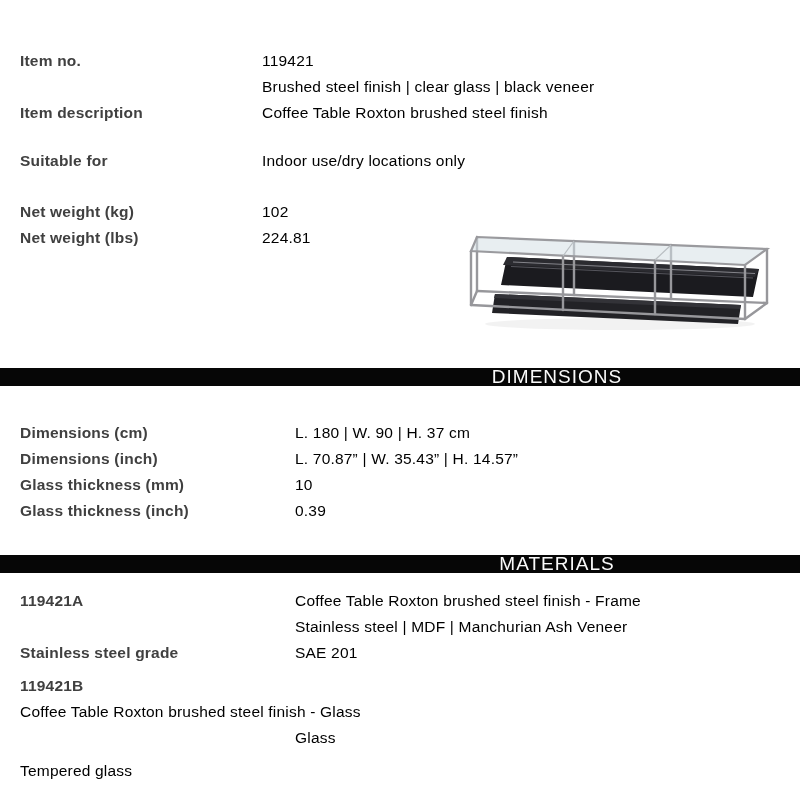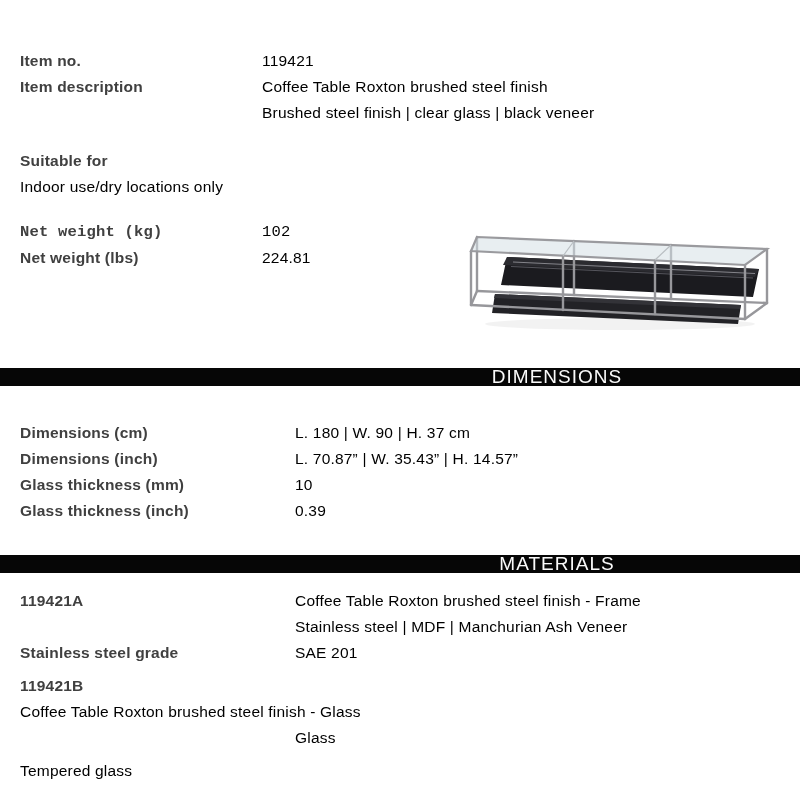--- a/index.html
+++ b/index.html
@@ -6,22 +6,22 @@
   .page{
     position:relative;width:800px;height:800px;background:#ffffff;overflow:hidden;
     font-family:"Liberation Sans", sans-serif;
   }
   .spec-block{position:absolute;left:20px;right:20px;}
   .spec-row{display:flex;line-height:26px;font-size:15.5px;letter-spacing:.2px;}
   .spec-row .lbl{flex:0 0 auto;color:#404040;font-weight:600;}
   .spec-row .val{color:#000000;font-weight:400;}
   .top-block .lbl{width:242px;}
   .wide-lbl .lbl{width:275px;}
-  .gap22{margin-top:22px;flex-direction:column;}
-  .gap25{margin-top:19px;font-family:Liberation Mono, monospace;}
+  .gap22{margin-top:22px;}
+  .gap25{margin-top:25px;}
   .gap7{margin-top:7px;flex-direction:column;}
   .banner{
     position:absolute;left:0;right:0;height:18px;background:#060606;
   }
   .banner-title{
     position:absolute;left:557px;top:50%;transform:translate(-50%,-50%);
     color:#fafafa;font-size:19px;font-weight:500;letter-spacing:1px;white-space:nowrap;
   }
   .product-photo{position:absolute;left:455px;top:200px;width:340px;height:135px;}
 </style>
@@ -29,26 +29,26 @@
 <body>
 
 <div class="page">
 
   <div class="spec-block top-block" style="top:48px;">
     <div class="spec-row">
       <div class="lbl">Item no.</div>
       <div class="val">119421</div>
     </div>
     <div class="spec-row">
+      <div class="lbl"></div>
+      <div class="val">Brushed steel finish | clear glass | black veneer</div>
+    </div>
+    <div class="spec-row">
       <div class="lbl">Item description</div>
       <div class="val">Coffee Table Roxton brushed steel finish</div>
-    </div>
-    <div class="spec-row">
-      <div class="lbl"></div>
-      <div class="val">Brushed steel finish | clear glass | black veneer</div>
     </div>
     <div class="spec-row gap22">
       <div class="lbl">Suitable for</div>
       <div class="val">Indoor use/dry locations only</div>
     </div>
     <div class="spec-row gap25">
       <div class="lbl">Net weight (kg)</div>
       <div class="val">102</div>
     </div>
     <div class="spec-row">

